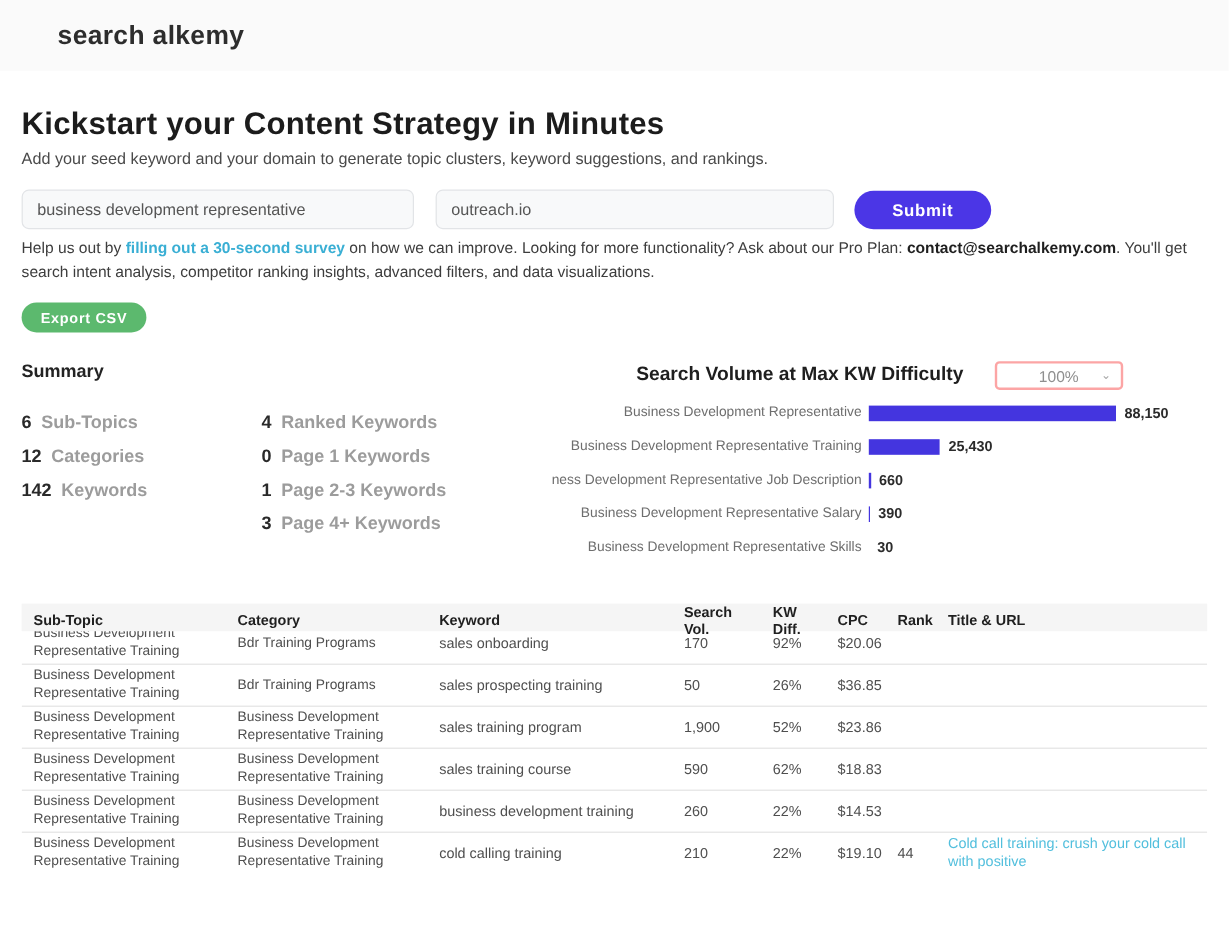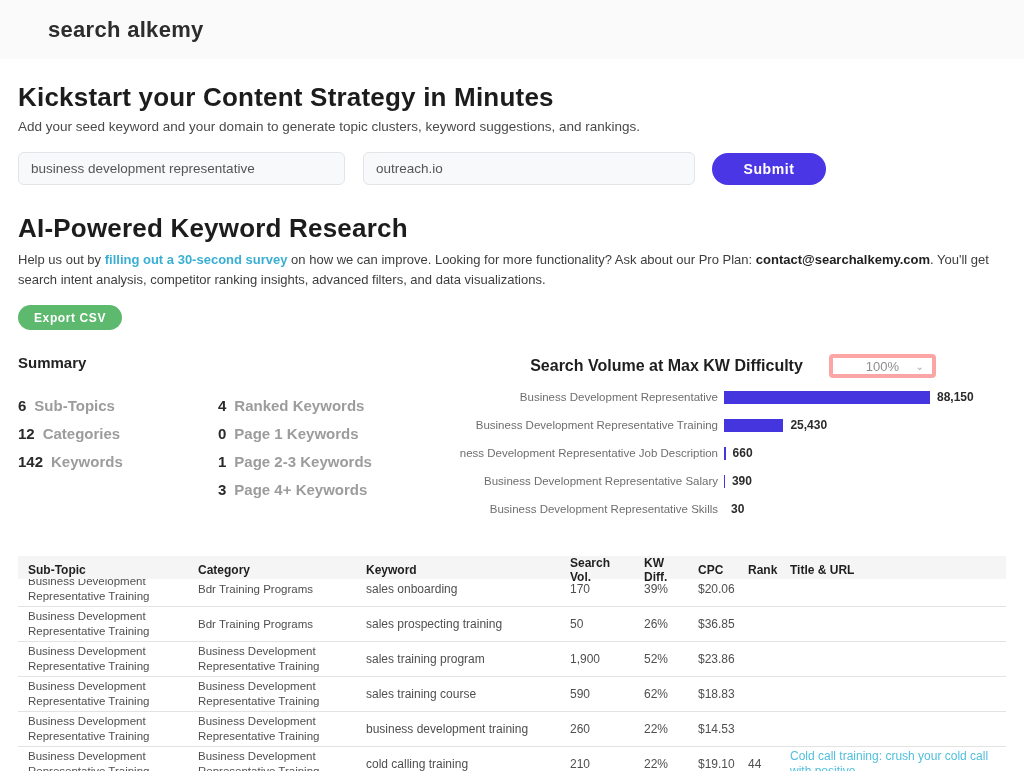--- a/index.html
+++ b/index.html
@@ -1,21 +1,21 @@
 <!DOCTYPE html>
 <html style="--indigo: #4b36e6; --bar: #4435df; --green: #5cb96e; --teal: #3aafd4; --teal-light: #52bfdd;"><head>
 <meta charset="utf-8">
 <style>
   * { margin:0; padding:0; box-sizing:border-box; }
   html,body { width:1024px; height:771px; overflow:hidden; background:#ffffff;
     font-family:"Liberation Sans","DejaVu Sans",sans-serif; }
   .topbar { height:59px; background:#fafafa; display:flex; align-items:center; padding-left:48px; }
   .logo { font-size:22px; font-weight:700; color:#2d2d2d; letter-spacing:.3px; }
   .content { padding:0 18px; }
-  .hero-title { margin-top:23px; font-size:26px; font-weight:800; color:#1c1c1c; letter-spacing:.2px; }
+  .hero-title { margin-top:29px; font-size:26px; font-weight:800; color:#1c1c1c; letter-spacing:.2px; }
   .hero-sub { margin-top:6px; font-size:13.5px; color:#4a4a4a; }
   .form-row { margin-top:18px; display:flex; align-items:center; }
   .input { height:33px; border:1px solid #e2e4e7; border-radius:6px; background:#f8f9fa;
     padding:0 12px; font-size:13.5px; color:#555; font-family:"Liberation Sans",sans-serif; outline:none; }
   .input.kw { width:327px; }
   .input.dom { width:332px; margin-left:18px; }
   .submit-btn { margin-left:17px; width:114px; height:32px; border:none; border-radius:16px;
     background:var(--indigo); color:#fff; font-size:14px; font-weight:700; letter-spacing:.6px; cursor:pointer;
     font-family:"Liberation Sans",sans-serif; }
   .section-title { margin-top:28px; font-size:26px; font-weight:800; color:#1c1c1c; letter-spacing:.2px; }
@@ -29,21 +29,21 @@
   .summary { width:442px; flex:0 0 442px; }
   .summary-title { font-size:15px; font-weight:800; color:#232323; }
   .stats { margin-top:26px; display:flex; }
   .stat-col1 { width:200px; }
   .stat-item { height:28px; font-size:15px; }
   .stat-item .v { font-weight:800; color:#2a2a2a; }
   .stat-item .l { font-weight:700; color:#9c9c9c; margin-left:8px; }
   .chart { flex:1; }
   .chart-head { display:flex; align-items:center; justify-content:center; gap:26px; margin-bottom:5px; }
   .chart-title { font-size:16px; font-weight:800; color:#1e1e1e; }
-  .chart-select { position:relative; width:107px; height:24px; border:4px solid #fca5a5; border-radius:4px;
+  .chart-select { position:relative; width:107px; height:24px; border:2px solid #fca5a5; border-radius:4px;
     background:#fff; display:flex; align-items:center; justify-content:center; font-size:13px; color:#8f8f8f; cursor:pointer; }
   .chart-select .chev { position:absolute; right:8px; font-size:10px; color:#aaa; }
   .c-row { display:flex; align-items:center; height:28px; }
   .c-label { width:258px; flex:0 0 258px; display:flex; justify-content:flex-end; overflow:hidden;
     font-size:11.5px; color:#6e6e6e; }
   .c-label span { white-space:nowrap; flex:0 0 auto; }
   .bar-fill { margin-left:6px; height:13px; background:var(--bar); flex:0 0 auto; }
   .c-value { margin-left:7px; font-size:12px; font-weight:800; color:#2b2b2b; white-space:nowrap; }
   .kw-table { margin-top:33px; }
   .t-row { display:grid; grid-template-columns:170px 168px 204px 74px 54px 50px 42px 1fr; align-items:center; }
@@ -66,21 +66,20 @@
 <div class="content">
   <h1 class="hero-title">Kickstart your Content Strategy in Minutes</h1>
   <div class="hero-sub">Add your seed keyword and your domain to generate topic clusters, keyword suggestions, and rankings.</div>
 
   <div class="form-row">
     <input class="input kw" value="business development representative" style="">
     <input class="input dom" value="outreach.io" style="">
     <button class="submit-btn">Submit</button>
   </div>
 
-  <h2 class="section-title">AI-Powered Keyword Research</h2>
   <p class="help-text"><span>Help us out by </span><a class="survey-link">filling out a 30-second survey</a><span> on how we can improve. Looking for more functionality? Ask about our Pro Plan: </span><span class="email">contact@searchalkemy.com</span><span>. You'll get search intent analysis, competitor ranking insights, advanced filters, and data visualizations.</span></p>
 
   <button class="export-btn">Export CSV</button>
 
   <div class="results">
     <div class="summary">
       <div class="summary-title">Summary</div>
       <div class="stats">
         <div class="stat-col1">
           <div class="stat-item"><span class="v">6</span><span class="l">Sub-Topics</span></div>
@@ -153,21 +152,21 @@
       <div class="cell">Rank</div>
       <div class="cell">Title &amp; URL</div>
     </div>
     <div class="t-body">
       <div class="t-body-inner">
         <div class="t-row">
           <div class="cell wrap2">Business Development Representative Training</div>
           <div class="cell wrap2">Bdr Training Programs</div>
           <div class="cell">sales onboarding</div>
           <div class="cell">170</div>
-          <div class="cell">39%</div>
+          <div class="cell">92%</div>
           <div class="cell">$20.06</div>
           <div class="cell"></div>
           <div class="cell link"></div>
         </div>
         <div class="t-row">
           <div class="cell wrap2">Business Development Representative Training</div>
           <div class="cell wrap2">Bdr Training Programs</div>
           <div class="cell">sales prospecting training</div>
           <div class="cell">50</div>
           <div class="cell">26%</div>

